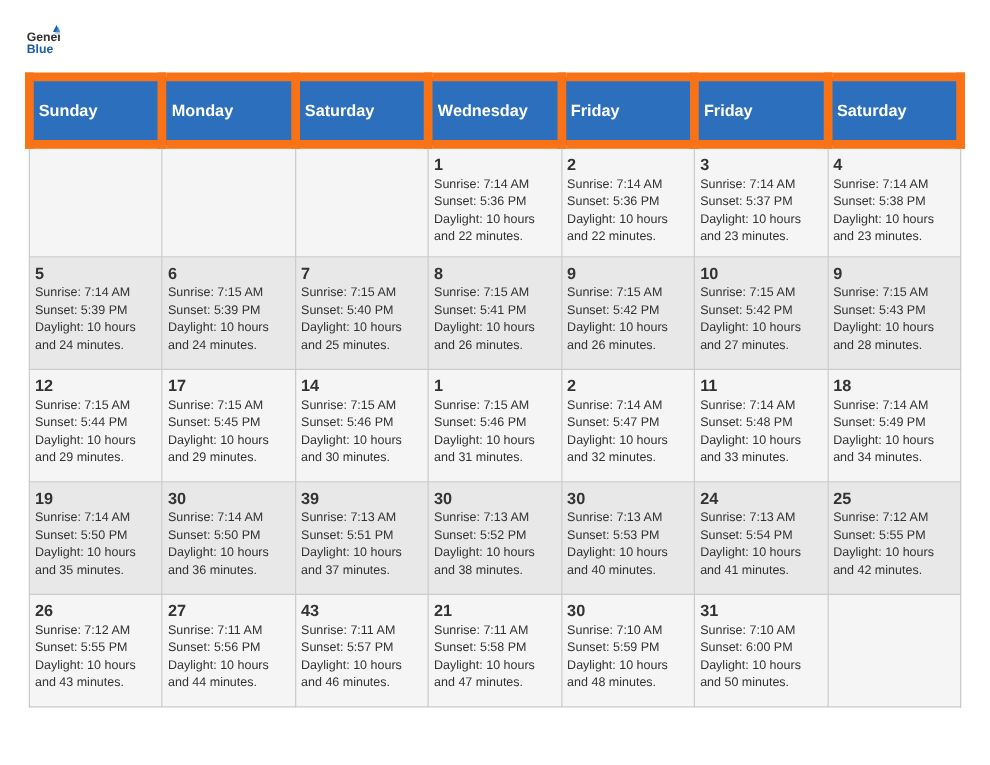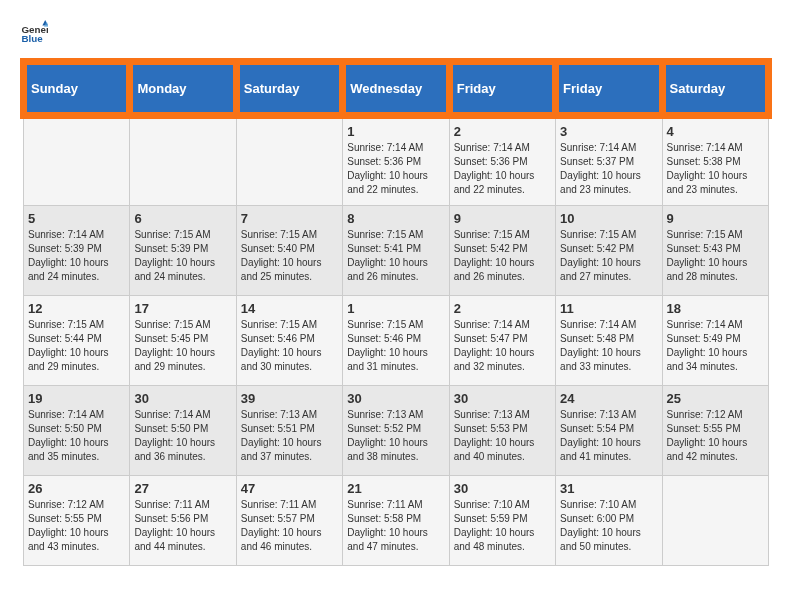--- a/index.html
+++ b/index.html
@@ -308,21 +308,21 @@
 and 43 minutes.</div>
         </td>
         <td>
           <span class="day-number">27</span>
           <div class="day-info" style="white-space: pre-line;">Sunrise: 7:11 AM
 Sunset: 5:56 PM
 Daylight: 10 hours
 and 44 minutes.</div>
         </td>
         <td>
-          <span class="day-number">47</span>
+          <span class="day-number">43</span>
           <div class="day-info" style="white-space: pre-line;">Sunrise: 7:11 AM
 Sunset: 5:57 PM
 Daylight: 10 hours
 and 46 minutes.</div>
         </td>
         <td>
           <span class="day-number">21</span>
           <div class="day-info" style="white-space: pre-line;">Sunrise: 7:11 AM
 Sunset: 5:58 PM
 Daylight: 10 hours

